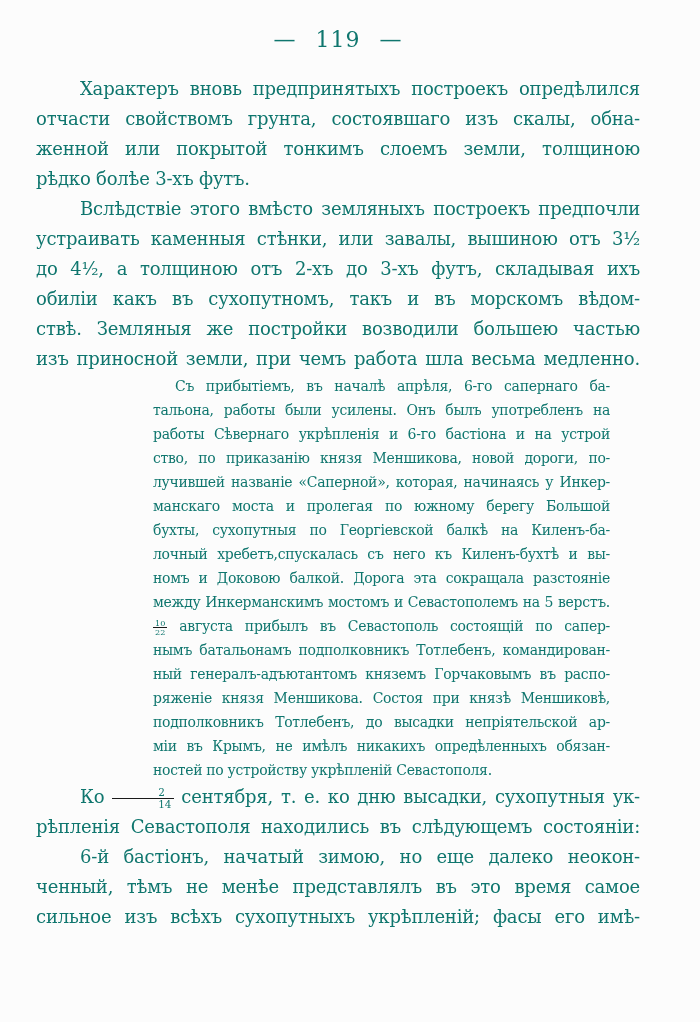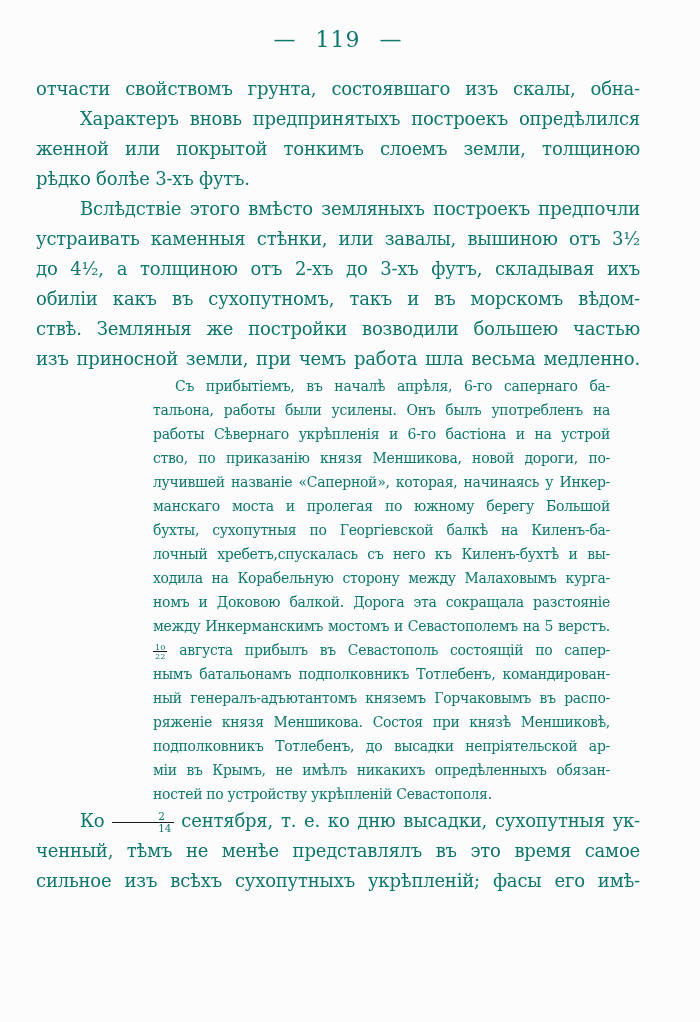--- a/index.html
+++ b/index.html
@@ -63,54 +63,55 @@
   }
   .frac .fden { display: block; padding: 0 2px; }
 </style>
 </head>
 <body>
 
 <div class="page">
   <div class="header">— 119 —</div>
   <div class="body-block">
       <div class="para main">
+        <div class="line first">Характеръ вновь предпринятыхъ построекъ опредѣлился</div>
         <div class="line">отчасти свойствомъ грунта, состоявшаго изъ скалы, обна-</div>
-        <div class="line first">Характеръ вновь предпринятыхъ построекъ опредѣлился</div>
         <div class="line">женной или покрытой тонкимъ слоемъ земли, толщиною</div>
         <div class="line lastfree">рѣдко болѣе 3-хъ футъ.</div>
       </div>
       <div class="para main">
         <div class="line first">Вслѣдствіе этого вмѣсто земляныхъ построекъ предпочли</div>
         <div class="line">устраивать каменныя стѣнки, или завалы, вышиною отъ 3¹⁄₂</div>
         <div class="line">до 4¹⁄₂, а толщиною отъ 2-хъ до 3-хъ футъ, складывая ихъ</div>
         <div class="line">обиліи какъ въ сухопутномъ, такъ и въ морскомъ вѣдом-</div>
         <div class="line">ствѣ. Земляныя же постройки возводили большею частью</div>
         <div class="line">изъ приносной земли, при чемъ работа шла весьма медленно.</div>
       </div>
       <div class="para small">
         <div class="line first">Съ прибытіемъ, въ началѣ апрѣля, 6-го сапернаго ба-</div>
         <div class="line">тальона, работы были усилены. Онъ былъ употребленъ на</div>
         <div class="line">работы Сѣвернаго укрѣпленія и 6-го бастіона и на устрой</div>
         <div class="line">ство, по приказанію князя Меншикова, новой дороги, по-</div>
         <div class="line">лучившей названіе «Саперной», которая, начинаясь у Инкер-</div>
         <div class="line">манскаго моста и пролегая по южному берегу Большой</div>
         <div class="line">бухты, сухопутныя по Георгіевской балкѣ на Киленъ-ба-</div>
         <div class="line">лочный хребетъ,спускалась съ него къ Киленъ-бухтѣ и вы-</div>
-        <div class="line">ходила на Корабельную сторону между Малаховымъ курга-</div>
         <div class="line">номъ и Доковою балкой. Дорога эта сокращала разстояніе</div>
         <div class="line">между Инкерманскимъ мостомъ и Севастополемъ на 5 верстъ.</div>
         <div class="line"><span class="frac"><span class="fnum">10</span><span class="fden">22</span></span> августа прибылъ въ Севастополь состоящій по сапер-</div>
         <div class="line">нымъ батальонамъ подполковникъ Тотлебенъ, командирован-</div>
         <div class="line">ный генералъ-адъютантомъ княземъ Горчаковымъ въ распо-</div>
         <div class="line">ряженіе князя Меншикова. Состоя при князѣ Меншиковѣ,</div>
         <div class="line">подполковникъ Тотлебенъ, до высадки непріятельской ар-</div>
         <div class="line">міи въ Крымъ, не имѣлъ никакихъ опредѣленныхъ обязан-</div>
         <div class="line lastfree">ностей по устройству укрѣпленій Севастополя.</div>
       </div>
       <div class="para main">
         <div class="line first">Ко <span class="frac"><span class="fnum">2</span><span class="fden">14</span></span> сентября, т. е. ко дню высадки, сухопутныя ук-</div>
+        <div class="line">рѣпленія Севастополя находились въ слѣдующемъ состояніи:</div>
       </div>
       <div class="para main">
+        <div class="line first">6-й бастіонъ, начатый зимою, но еще далеко неокон-</div>
         <div class="line">ченный, тѣмъ не менѣе представлялъ въ это время самое</div>
         <div class="line">сильное изъ всѣхъ сухопутныхъ укрѣпленій; фасы его имѣ-</div>
       </div>
     </div>
 </div>
 
 </body></html>

